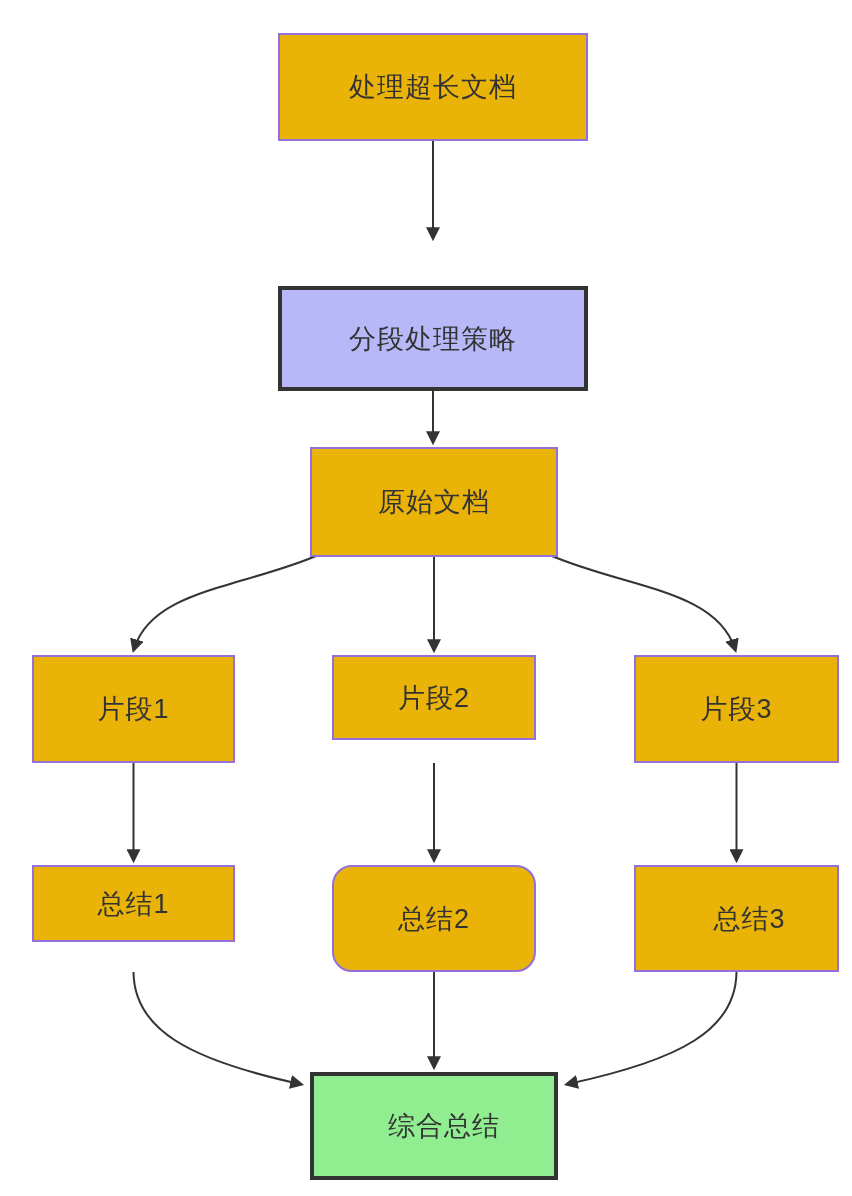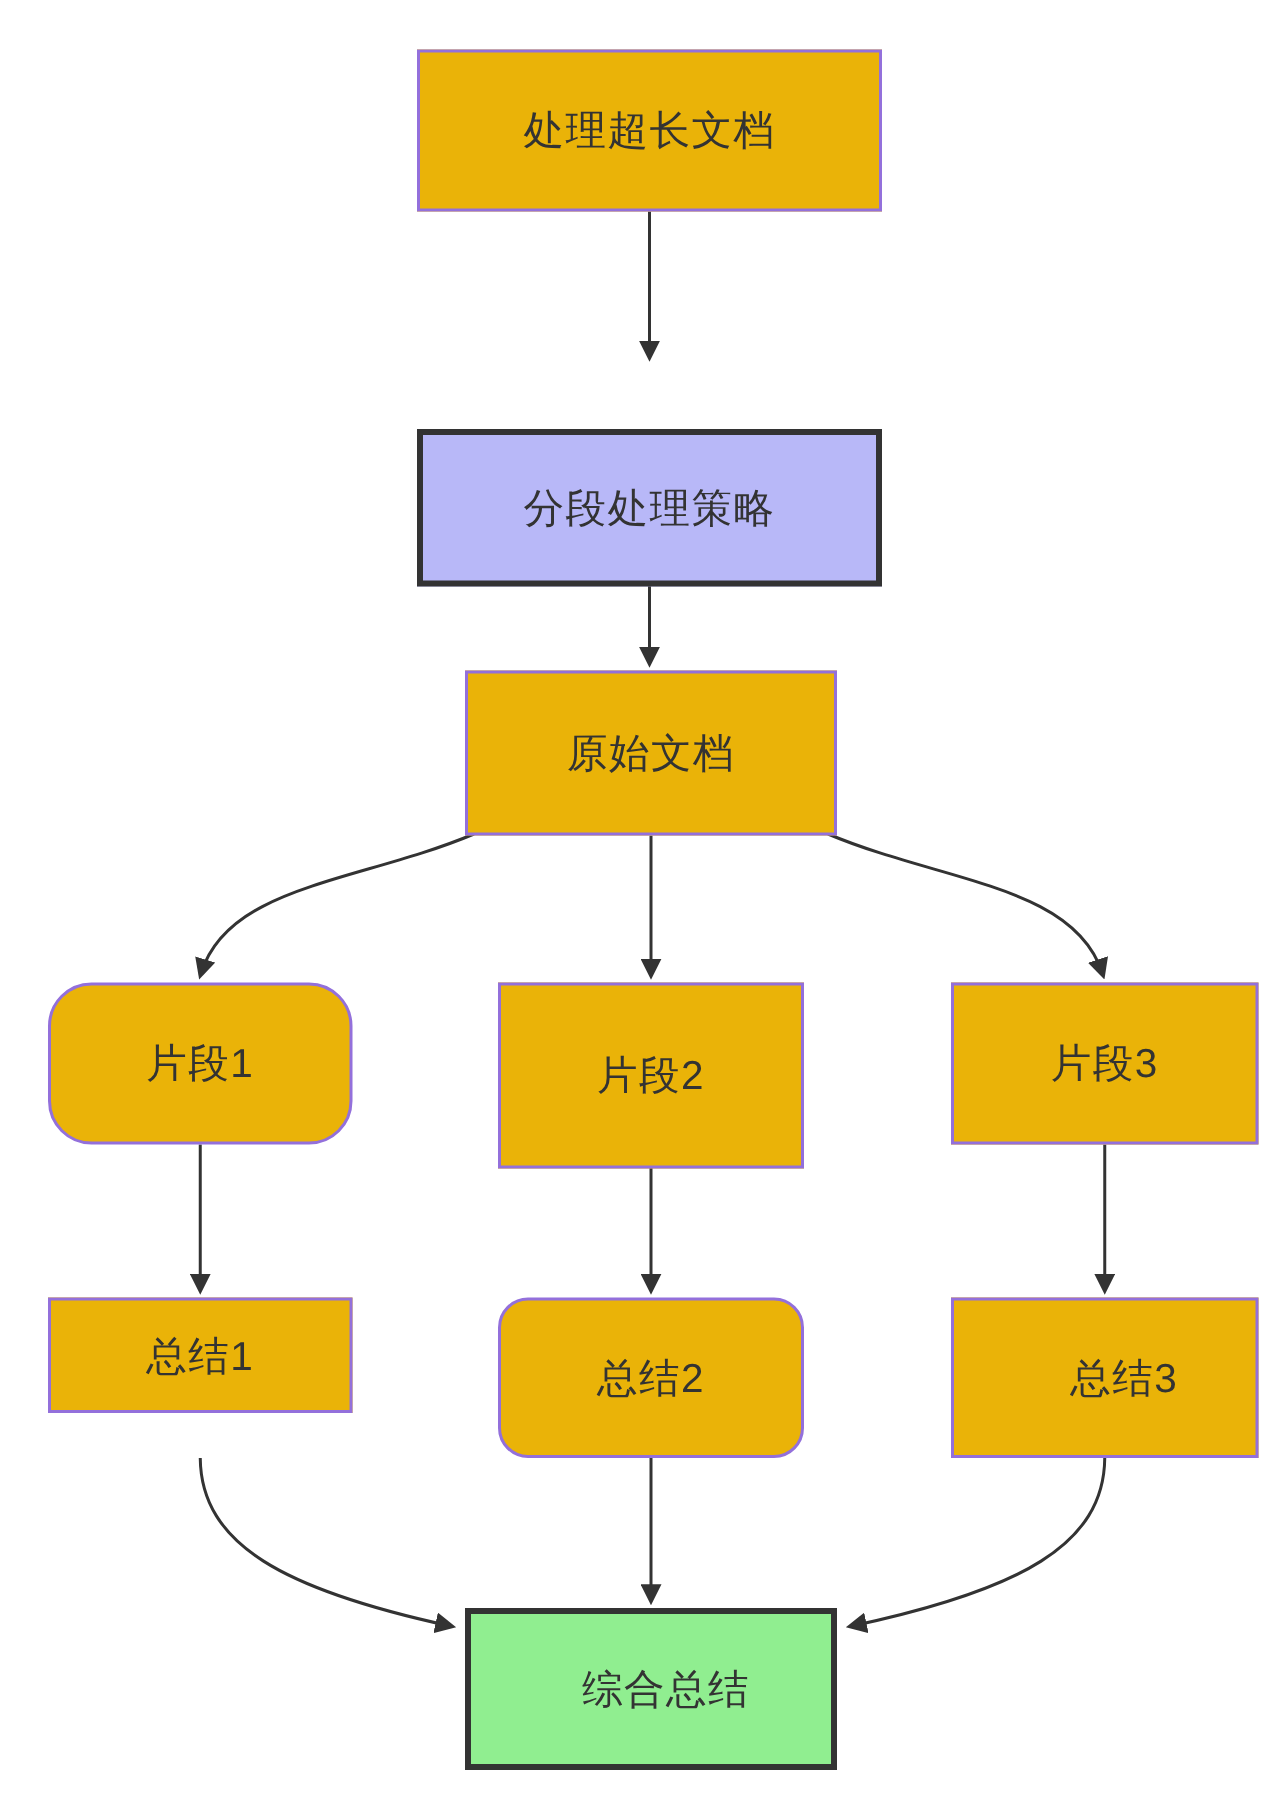--- a/index.html
+++ b/index.html
@@ -65,23 +65,23 @@
       <path d="M736.5,972 C736,1030 680,1060 568,1084" marker-end="url(#arrow)"></path>
     </g>
   </svg>
 
   <div class="node" style="left:278px; top:33px; width:310px; height:108px;">处理超长文档</div>
 
   <div class="node emphasis" style="left:278px; top:243px; width:310px; height:105px;">分段处理策略</div>
 
   <div class="node" style="left:310px; top:447px; width:248px; height:110px;">原始文档</div>
 
-  <div class="node" style="left:32px; top:655px; width:203px; height:108px;border-radius:29px;">片段1</div>
+  <div class="node" style="left:32px; top:655px; width:203px; height:108px;">片段1</div>
 
-  <div class="node" style="left:332px; top:655px; width:204px; height:124px;">片段2</div>
+  <div class="node" style="left:332px; top:655px; width:204px; height:85px;">片段2</div>
 
   <div class="node" style="left:634px; top:655px; width:205px; height:108px;">片段3</div>
 
   <div class="node" style="left:32px; top:865px; width:203px; height:77px;">总结1</div>
 
   <div class="node" style="left:332px; top:865px; width:204px; height:107px;border-radius:20px;">总结2</div>
 
   <div class="node" style="left:634px; top:865px; width:205px; height:107px;padding-left:26px;">总结3</div>
 
   <div class="node success" style="left:310px; top:1072px; width:248px; height:108px;">综合总结</div>

